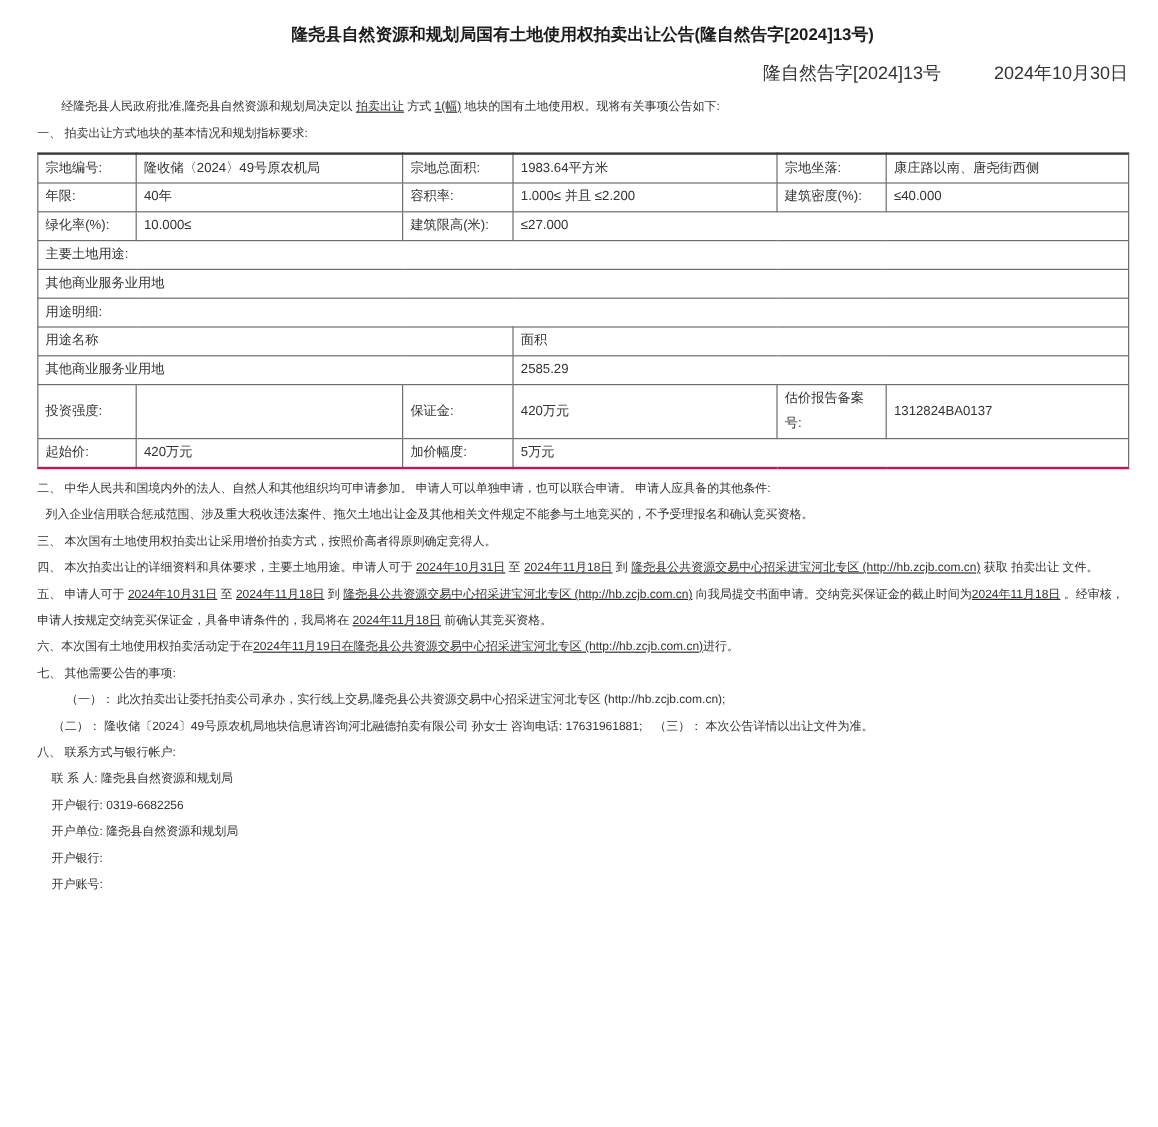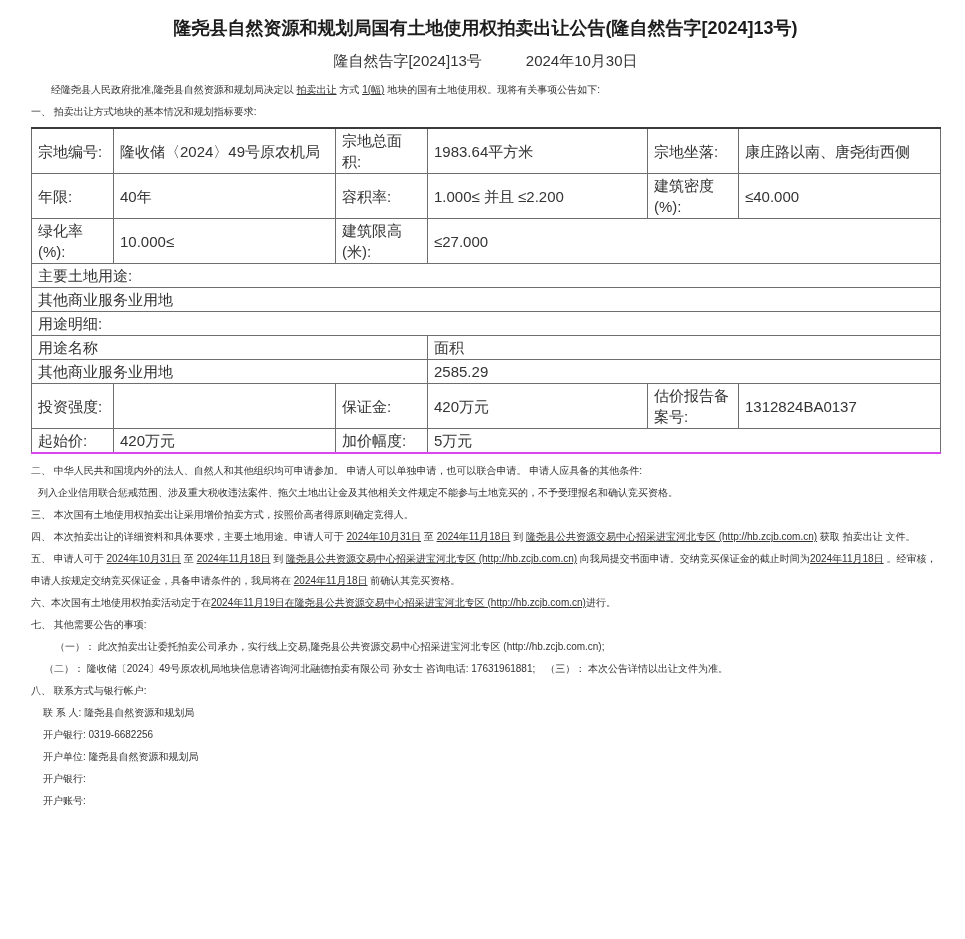--- a/index.html
+++ b/index.html
@@ -3,33 +3,33 @@
 <meta charset="utf-8">
 <style>
   html,body {margin:0; padding:0; background:#ffffff;}
   .page {
     width:965px; height:939px; box-sizing:border-box;
     padding:12px 25px 10px 31px;
     font-family:"Liberation Sans", sans-serif;
     color:#333333; overflow:hidden;
   }
   .title {
-    font-size:18px; font-weight:bold; text-align:center;
+    font-size:14px; font-weight:bold; text-align:center;
     color:#1c1c1c; margin:4px 0 12px 0; line-height:24px;
   }
-  .subtitle {text-align:center; font-size:15px; margin-bottom:8px; color:#333;}
+  .subtitle {text-align:right; font-size:15px; margin-bottom:8px; color:#333;}
   .subtitle .gap {display:inline-block; width:44px;}
   p, .sec {font-size:10px; line-height:22px; margin:0; color:#333;}
   .intro {text-indent:2em;}
   .u {text-decoration:underline;}
   table.land {
     border-collapse:collapse; width:909px; table-layout:fixed;
     margin:4px 0 6px 0;
-    border-top:2px solid #3a3a3a; border-bottom:2px solid #d946ef;
-    font-size:15px; color:#333;
+    border-top:2px solid #3a3a3a; border-bottom:2px solid #be185d;
+    font-size:11px; color:#333;
   }
   table.land td {
     border:1px solid #6e6e6e; padding:1px 6px; line-height:21px;
     overflow:hidden; word-break:break-all;
   }
   td.center {text-align:left;}
   .indent-sm {padding-left:7px;}
   .item-1 {padding-left:24px;}
   .item-2 {padding-left:13px;}
   .contact {padding-left:12px;}

